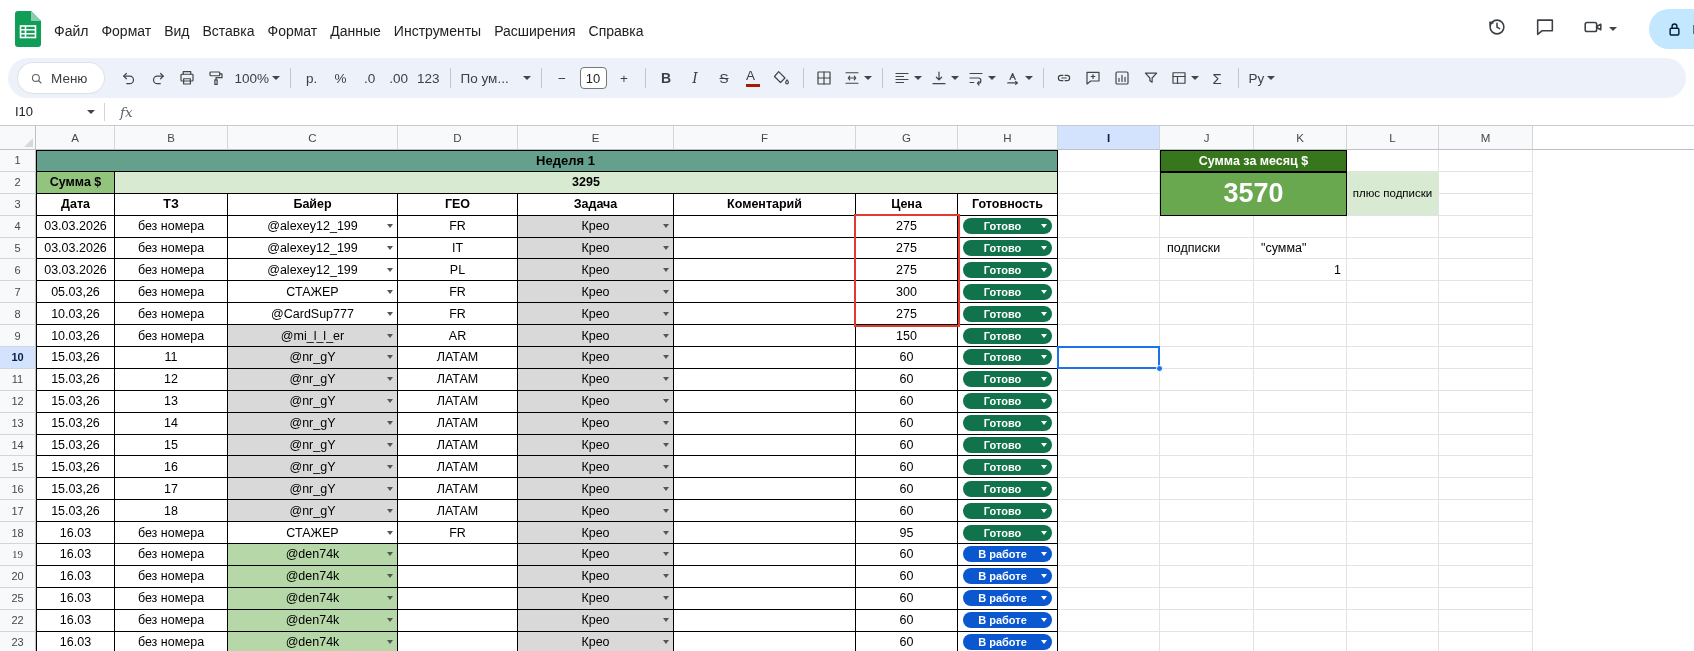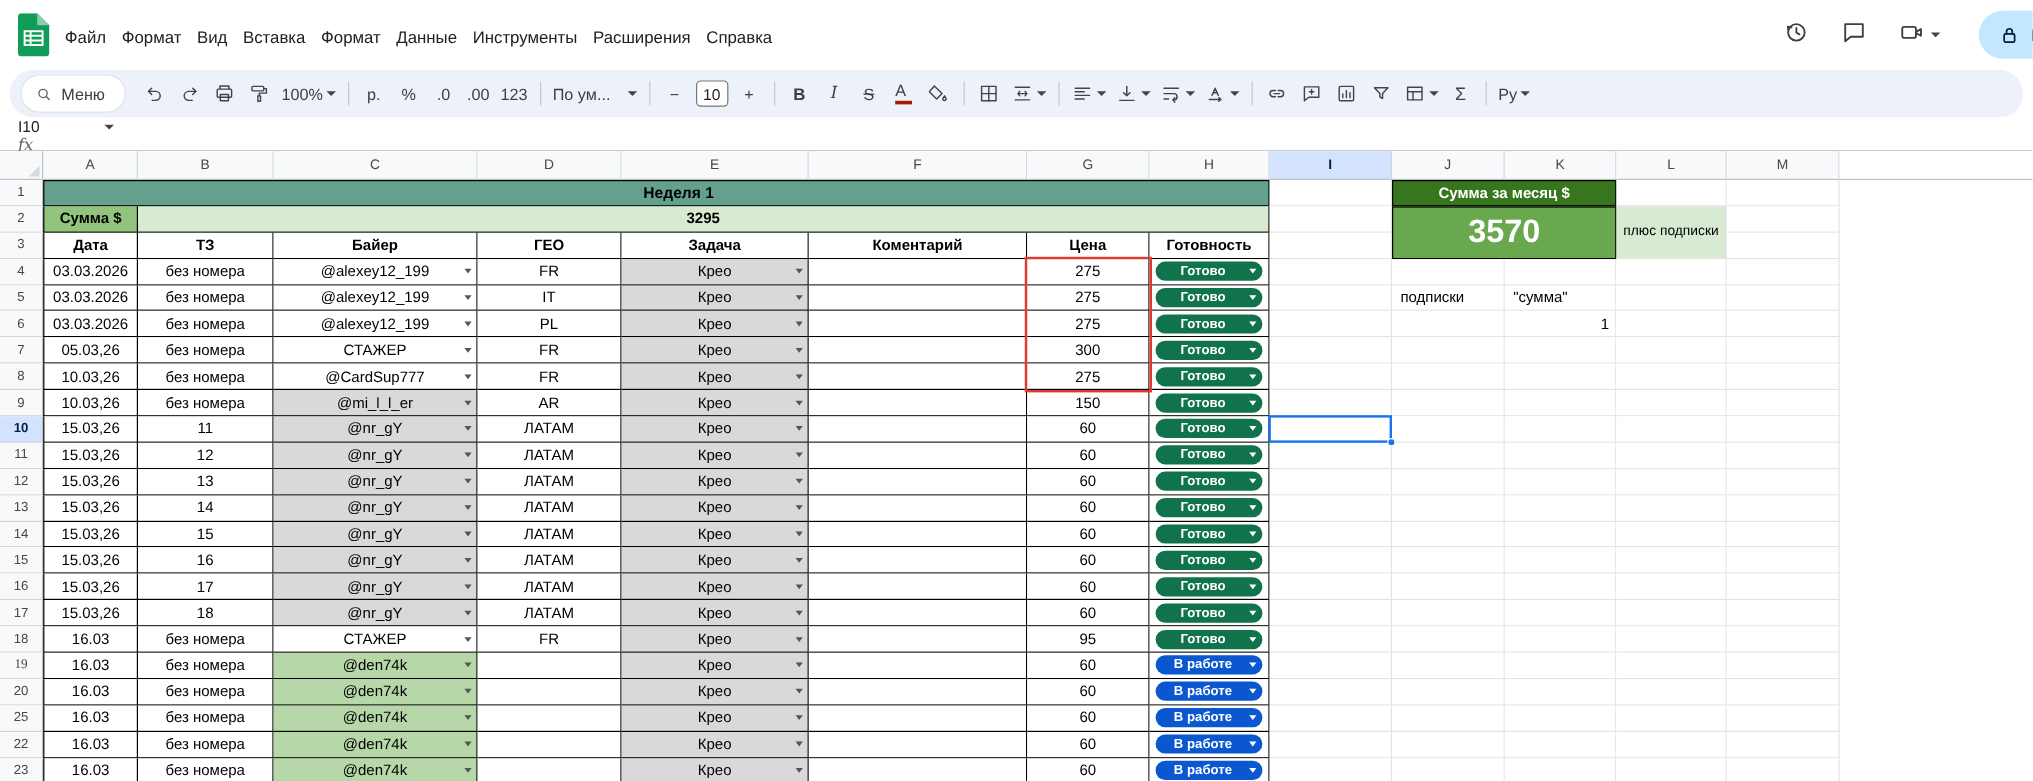--- a/index.html
+++ b/index.html
@@ -38,21 +38,21 @@
              justify-content:center; font-size:13px; background:#fff; margin:0 2px; }
   .b-bold { font-weight:bold; font-size:14px; }
   .b-italic { font-style:italic; font-family:"DejaVu Serif", serif; font-size:14px; }
   .b-strike { text-decoration:line-through; font-size:13.5px; }
   .b-color { position:relative; font-size:13.5px; line-height:1; }
   .b-color i { display:block; font-style:normal; }
   .b-color u { display:block; height:3px; width:14px; background:#a61c00; margin-top:1px; }
   .caret-t { width:0; height:0; border-left:4px solid transparent; border-right:4px solid transparent; border-top:4.5px solid #444; }
 
   
-  .formulabar { height:28px; display:flex; align-items:flex-start; border-bottom:1px solid #c7cace; background:#fff;flex-direction:column; }
+  .formulabar { height:28px; display:flex; align-items:center; border-bottom:1px solid #c7cace; background:#fff; }
   .namebox { width:104px; display:flex; align-items:center; justify-content:space-between; padding:0 9px 0 15px;
              font-size:13px; color:#202124; }
   .fb-sep { width:1px; height:18px; background:#d5d5d5; }
   .fx { font-family:"DejaVu Serif", serif; font-style:italic; color:#5f6368; font-size:13.5px; margin:0 15px; }
 
   
   .sheet { position:relative; background:#fff; }
   #colheads { display:grid; height:24px; }
   .corner { background:#f8f9fa; border-right:1px solid #bdc1c6; border-bottom:1px solid #bdc1c6; position:relative; }
   .corner::after { content:""; position:absolute; right:2px; bottom:2px; border-left:9px solid transparent; border-bottom:9px solid #d7dadd; }

